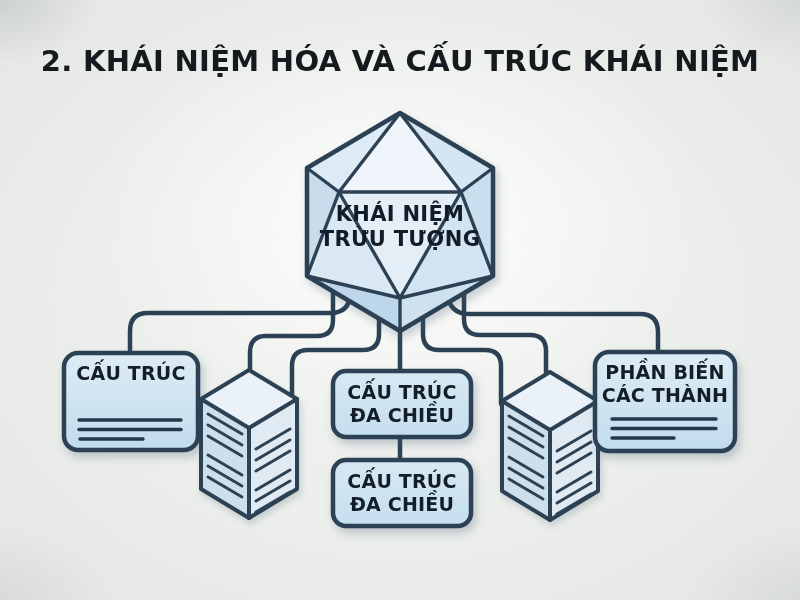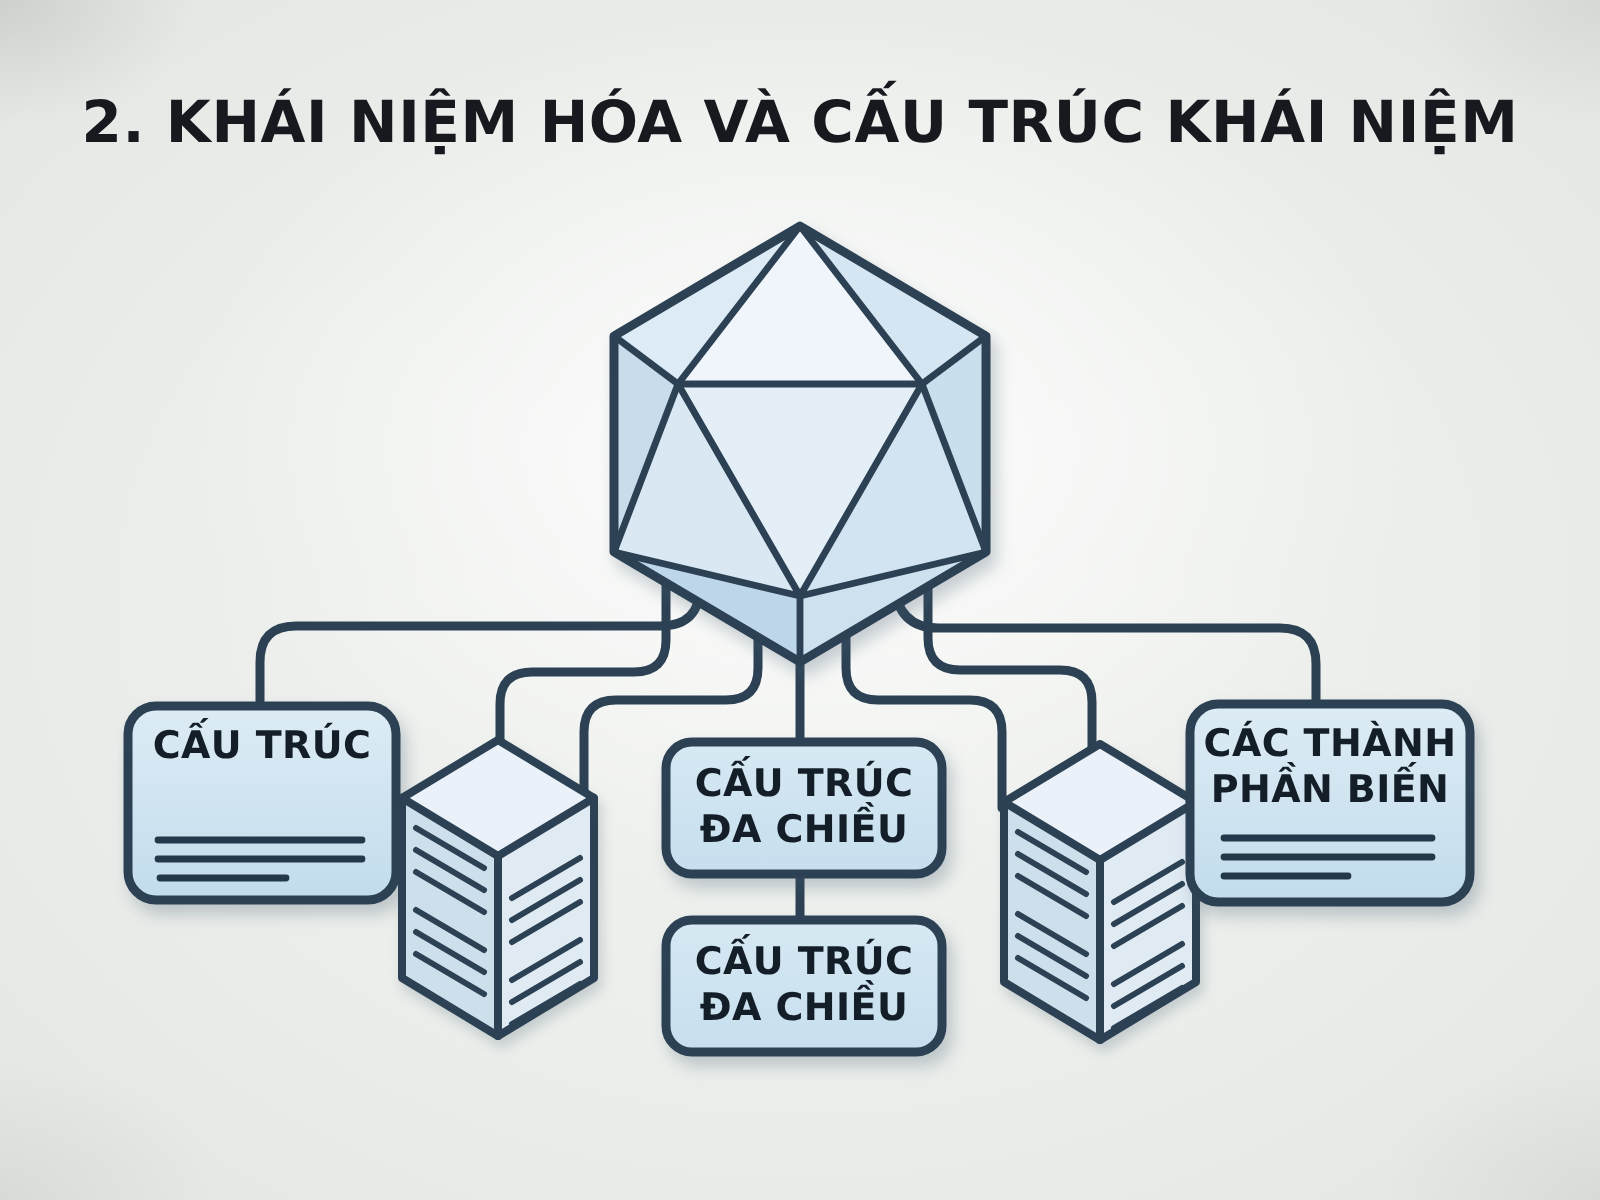--- a/index.html
+++ b/index.html
@@ -165,33 +165,37 @@
       <line x1="79" y1="429.5" x2="181" y2="429.5"></line>
       <line x1="80" y1="439" x2="143" y2="439"></line>
     </g>
     <g stroke="#23394b" stroke-width="3.4" stroke-linecap="round">
       <line x1="612" y1="419" x2="716" y2="419"></line>
       <line x1="612" y1="428.5" x2="716" y2="428.5"></line>
       <line x1="612" y1="438" x2="674" y2="438"></line>
     </g>
   </svg>
 
+  <div class="node-label nl-root" style="left:300px;top:202px;width:200px;">
+    <span>KHÁI NIỆM</span>
+    <span>TRỪU TƯỢNG</span>
+  </div>
 
   <div class="node-label nl-box" style="left:64px;top:362px;width:134px;">
     <span>CẤU TRÚC</span>
   </div>
 
   <div class="node-label nl-box" style="left:333px;top:381px;width:138px;">
     <span>CẤU TRÚC</span>
     <span>ĐA CHIỀU</span>
   </div>
 
   <div class="node-label nl-box" style="left:333px;top:470px;width:138px;">
     <span>CẤU TRÚC</span>
     <span>ĐA CHIỀU</span>
   </div>
 
   <div class="node-label nl-box" style="left:595px;top:361px;width:140px;">
+    <span>PHẦN BIẾN</span>
     <span>CÁC THÀNH</span>
-    <span>PHẦN BIẾN</span>
   </div>
 
 </div>
 
 </body></html>

